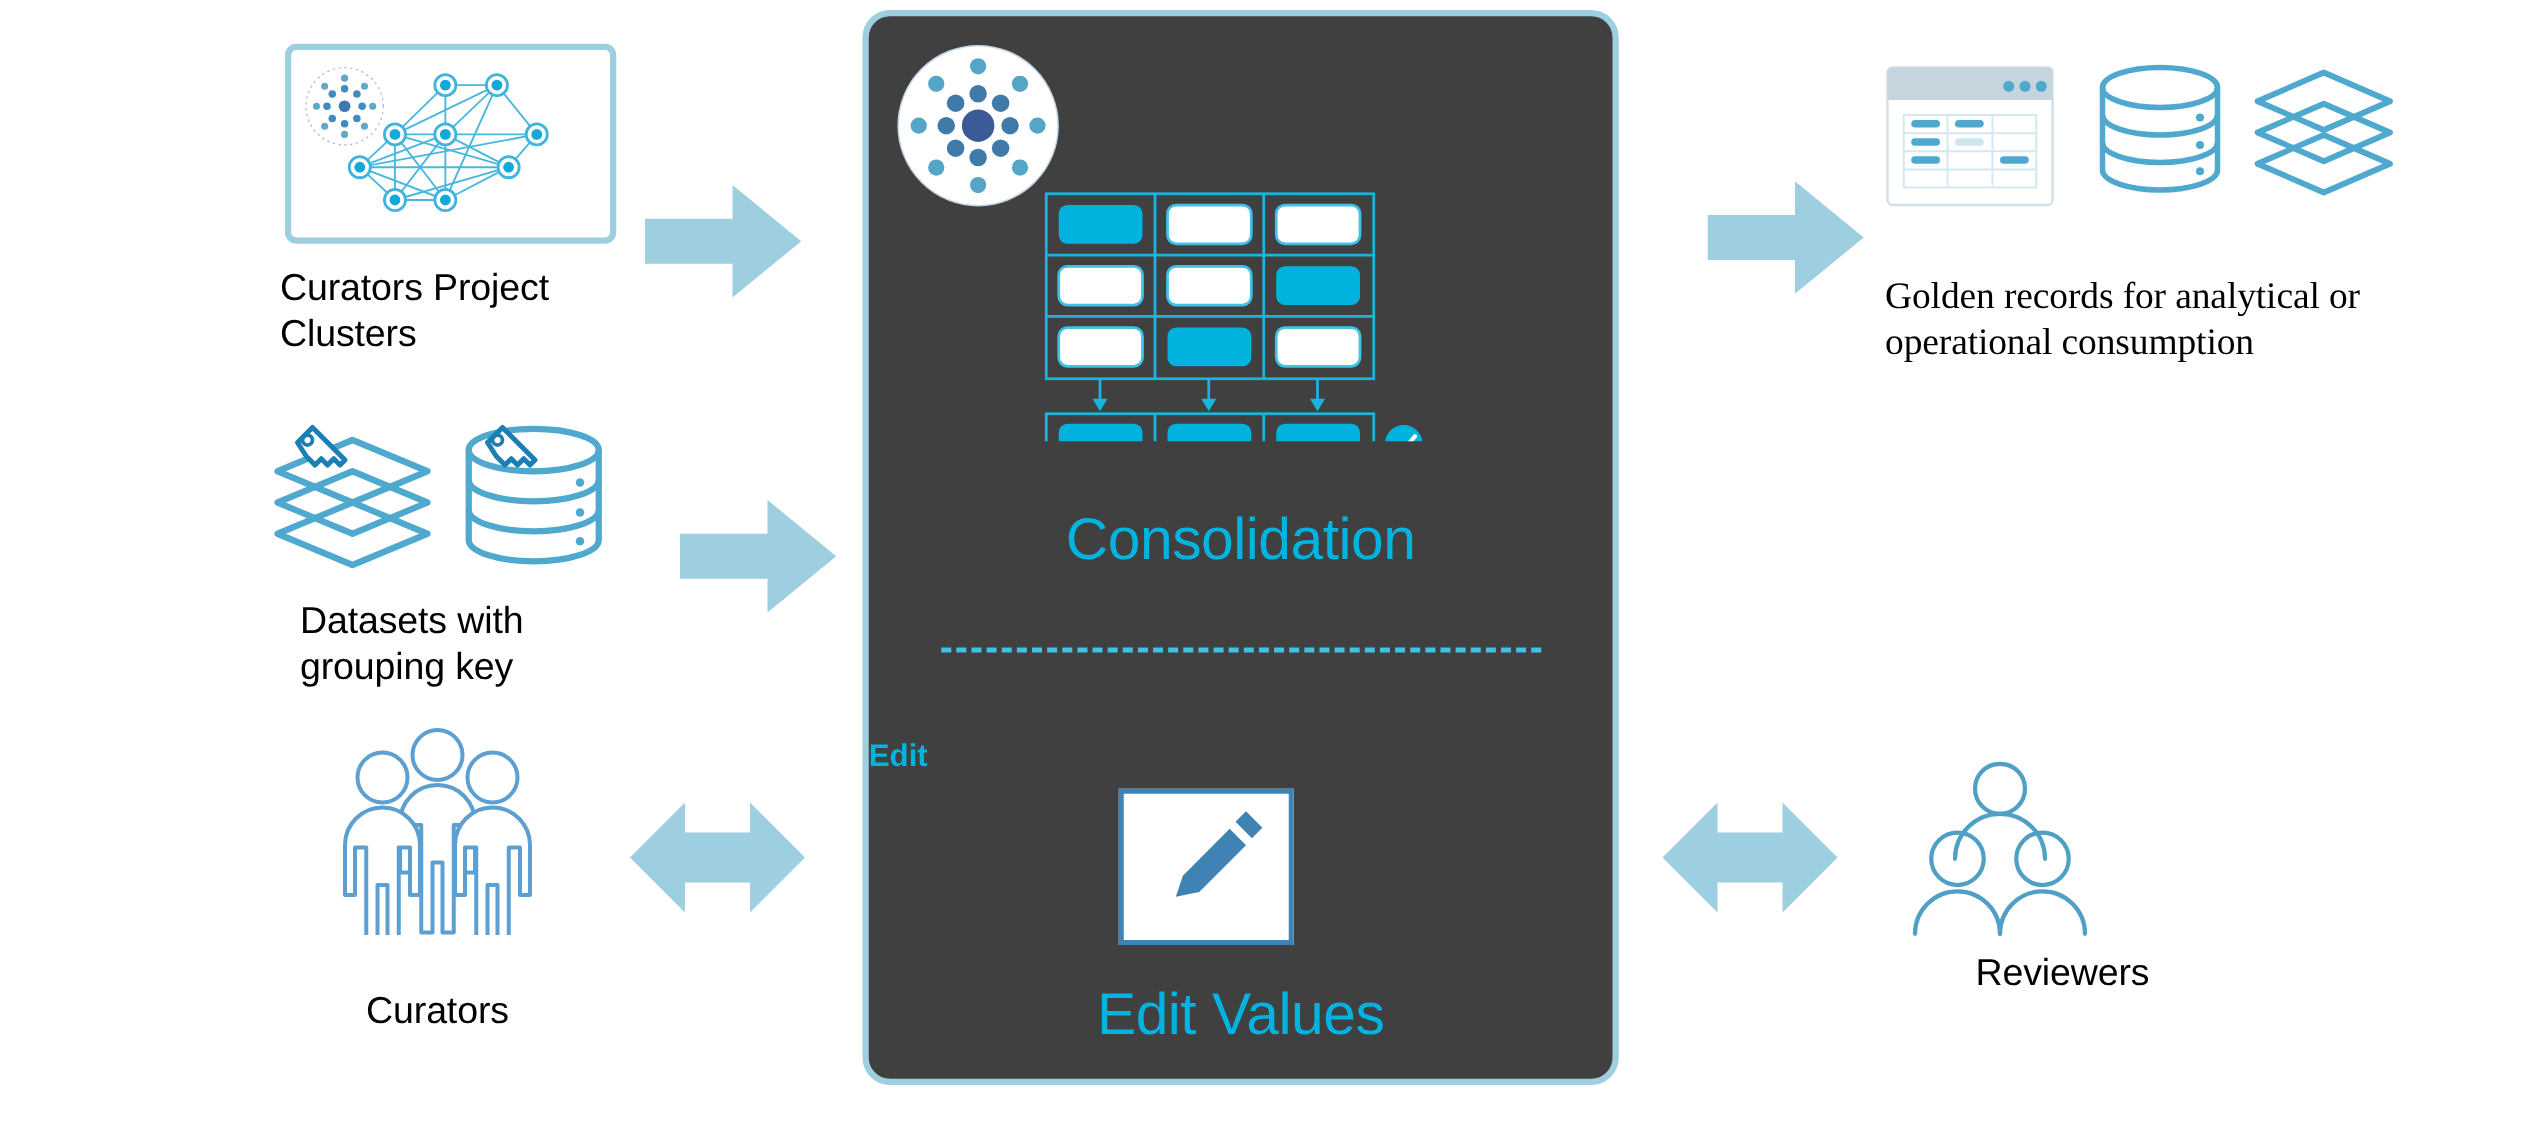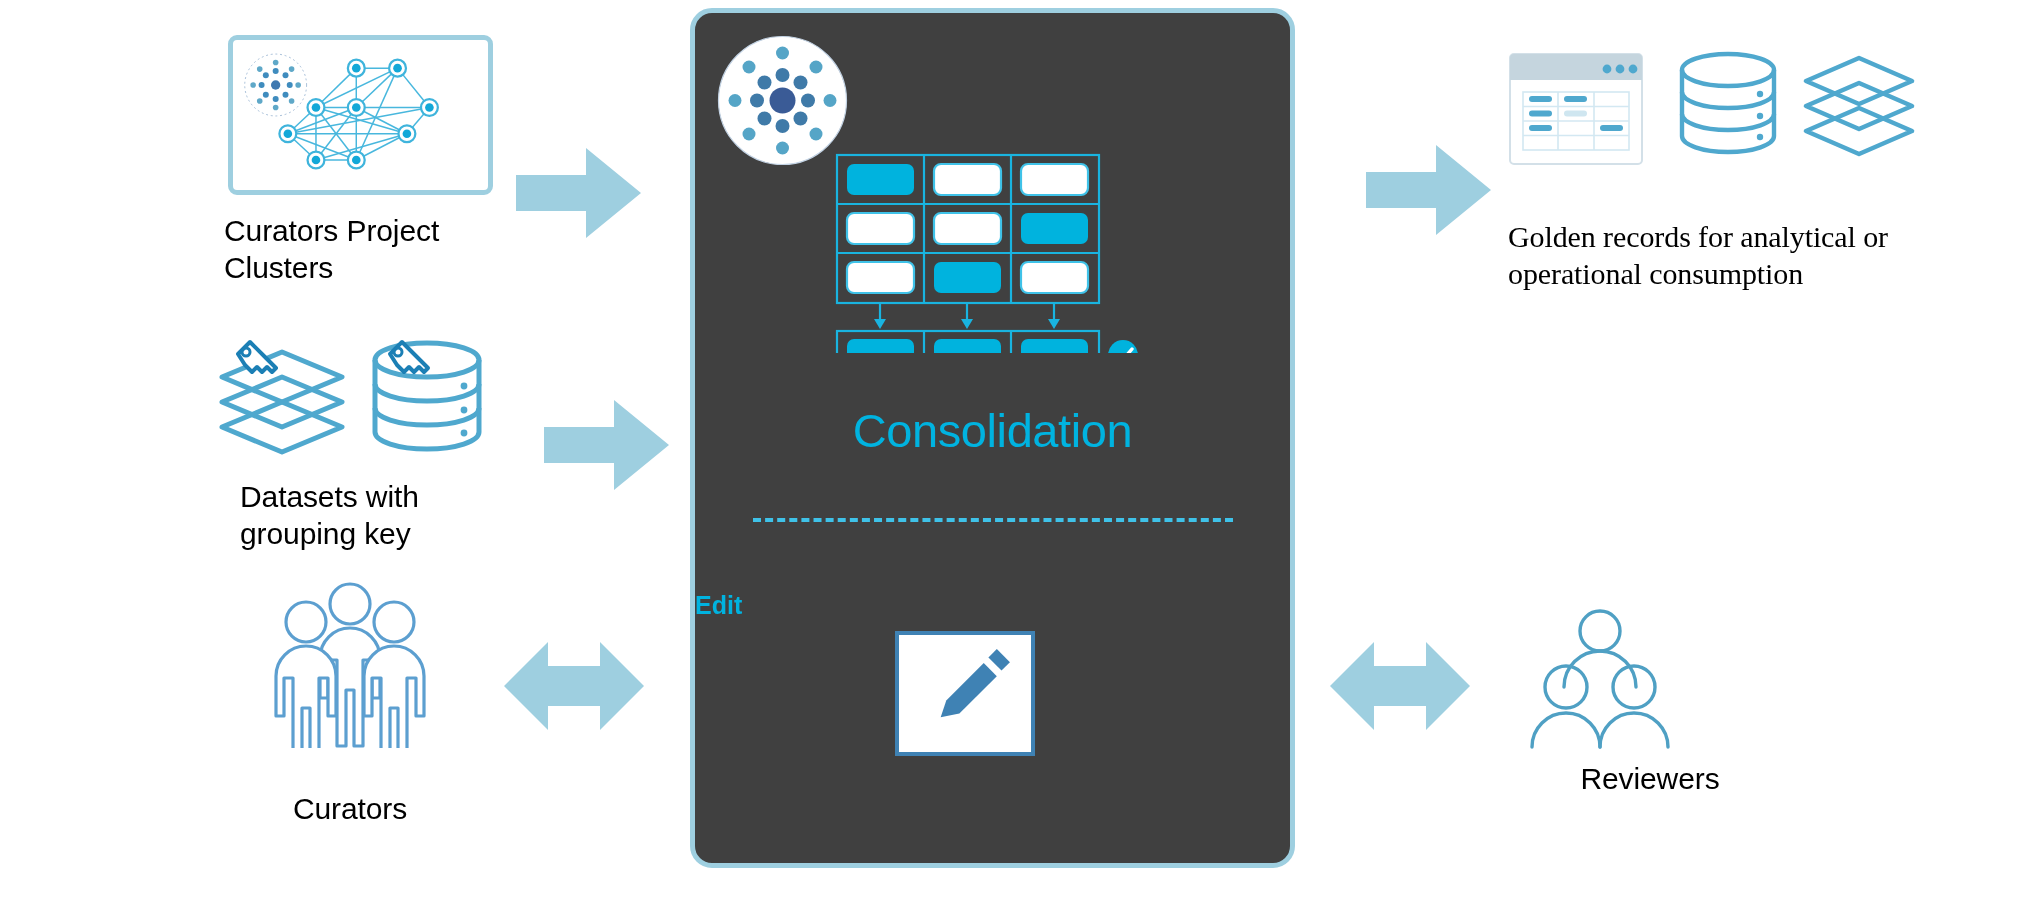--- a/index.html
+++ b/index.html
@@ -433,20 +433,21 @@
 
   <div id="edit-box">
     <svg viewBox="0 0 140 125">
       <g fill="#3f82b4">
         <path d="M44 88 L50 70 L90 30 L104 44 L64 84 Z"></path>
         <path d="M95 24 L104 15 L118 29 L109 38 Z"></path>
       </g>
     </svg>
   </div>
 
+  <div id="edit-values-label">Edit Values</div>
 </div>
 
 <div id="golden-icons">
   <svg viewBox="0 0 410 130">
 
     <g>
       <rect x="4" y="16" width="132" height="110" rx="4" fill="#ffffff" stroke="#d3e0e8" stroke-width="2"></rect>
       <path d="M4 20 a4 4 0 0 1 4 -4 h124 a4 4 0 0 1 4 4 v22 h-132 Z" fill="#c5d5de"></path>
       <g fill="#4fa8ce">
         <circle cx="101" cy="31" r="4.4"></circle>

